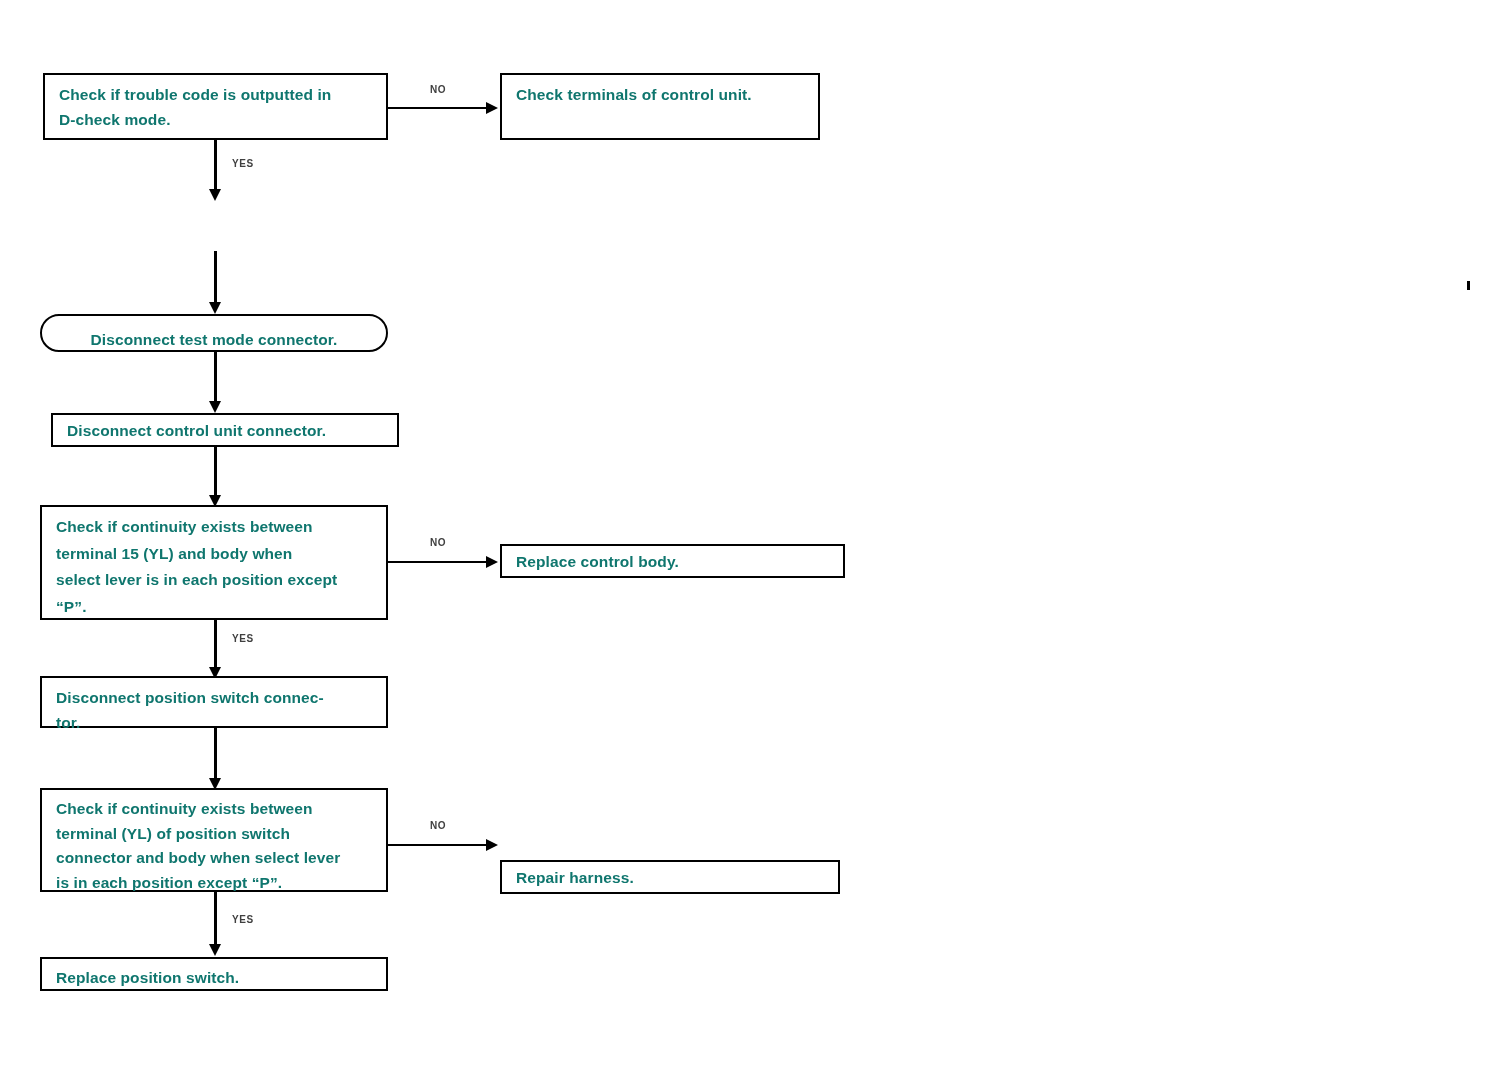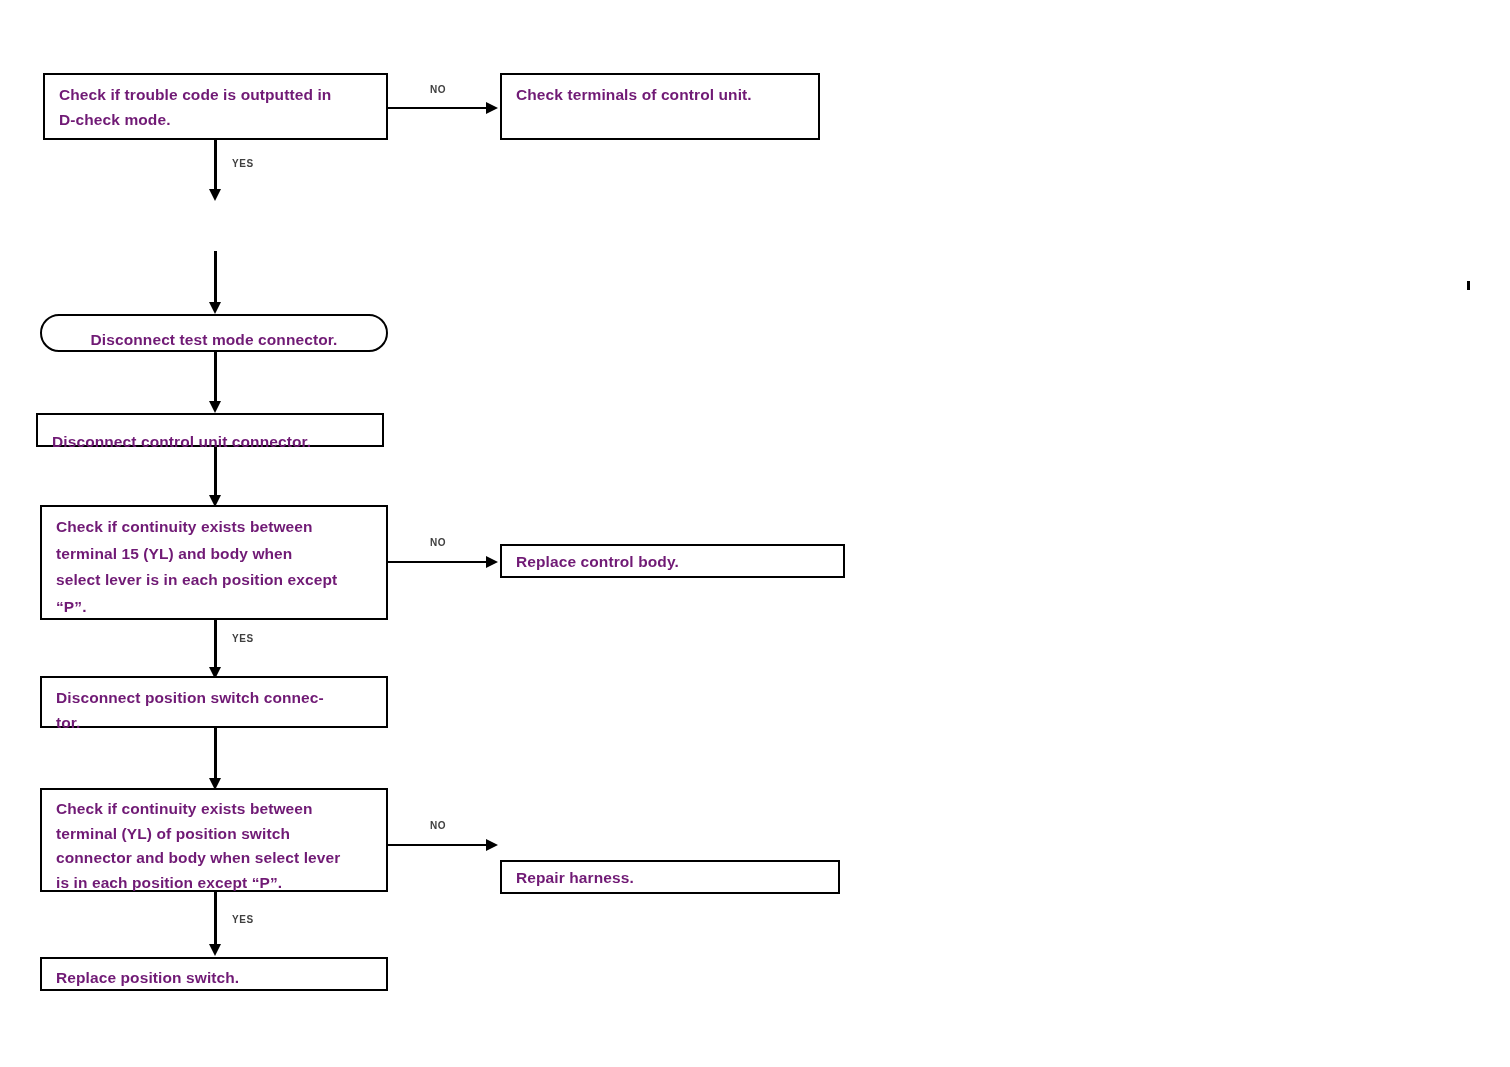--- a/index.html
+++ b/index.html
@@ -18,21 +18,21 @@
     background: #ffffff;
     overflow: hidden;
   }
 
   
   .node {
     position: absolute;
     box-sizing: border-box;
     border: 2.5px solid #000000;
     background: #ffffff;
-    color: #701a75;
+    color: #0f766e;
     font-weight: bold;
     font-size: 15.5px;
     line-height: 25px;
     letter-spacing: 0.1px;
     padding: 7px 0 7px 14px;
     white-space: pre-line;
   }
   .node.process   { border-radius: 0; }
   .node.terminal  { border-radius: 999px; text-align: center; padding-left: 0; padding-right: 0; }
 
@@ -100,21 +100,21 @@
 
 
   <div class="vline" style="left:214px; top:251px; height:59px;"></div>
   <div class="arrow-down" style="left:208.75px; top:302px;"></div>
 
   <div class="node terminal" style="left:40px; top:314px; width:348px; height:38px; line-height:33px;">Disconnect test mode connector.</div>
 
   <div class="vline" style="left:214px; top:352px; height:57px;"></div>
   <div class="arrow-down" style="left:208.75px; top:401px;"></div>
 
-  <div class="node process" style="left:36px; top:413px; width:348px; height:34px; padding-top:14px;">Disconnect control unit connector.</div>
+  <div class="node process" style="left:51px; top:413px; width:348px; height:34px; padding-top:3px;">Disconnect control unit connector.</div>
 
   <div class="vline" style="left:214px; top:447px; height:56px;"></div>
   <div class="arrow-down" style="left:208.75px; top:495px;"></div>
 
   <div class="node process" style="left:40px; top:505px; width:348px; height:115px; line-height:26.5px;">Check if continuity exists between
 terminal 15 (YL) and body when
 select lever is in each position except
 “P”.</div>
 
   <div class="hline" style="left:388px; top:560.5px; width:100px;"></div>

